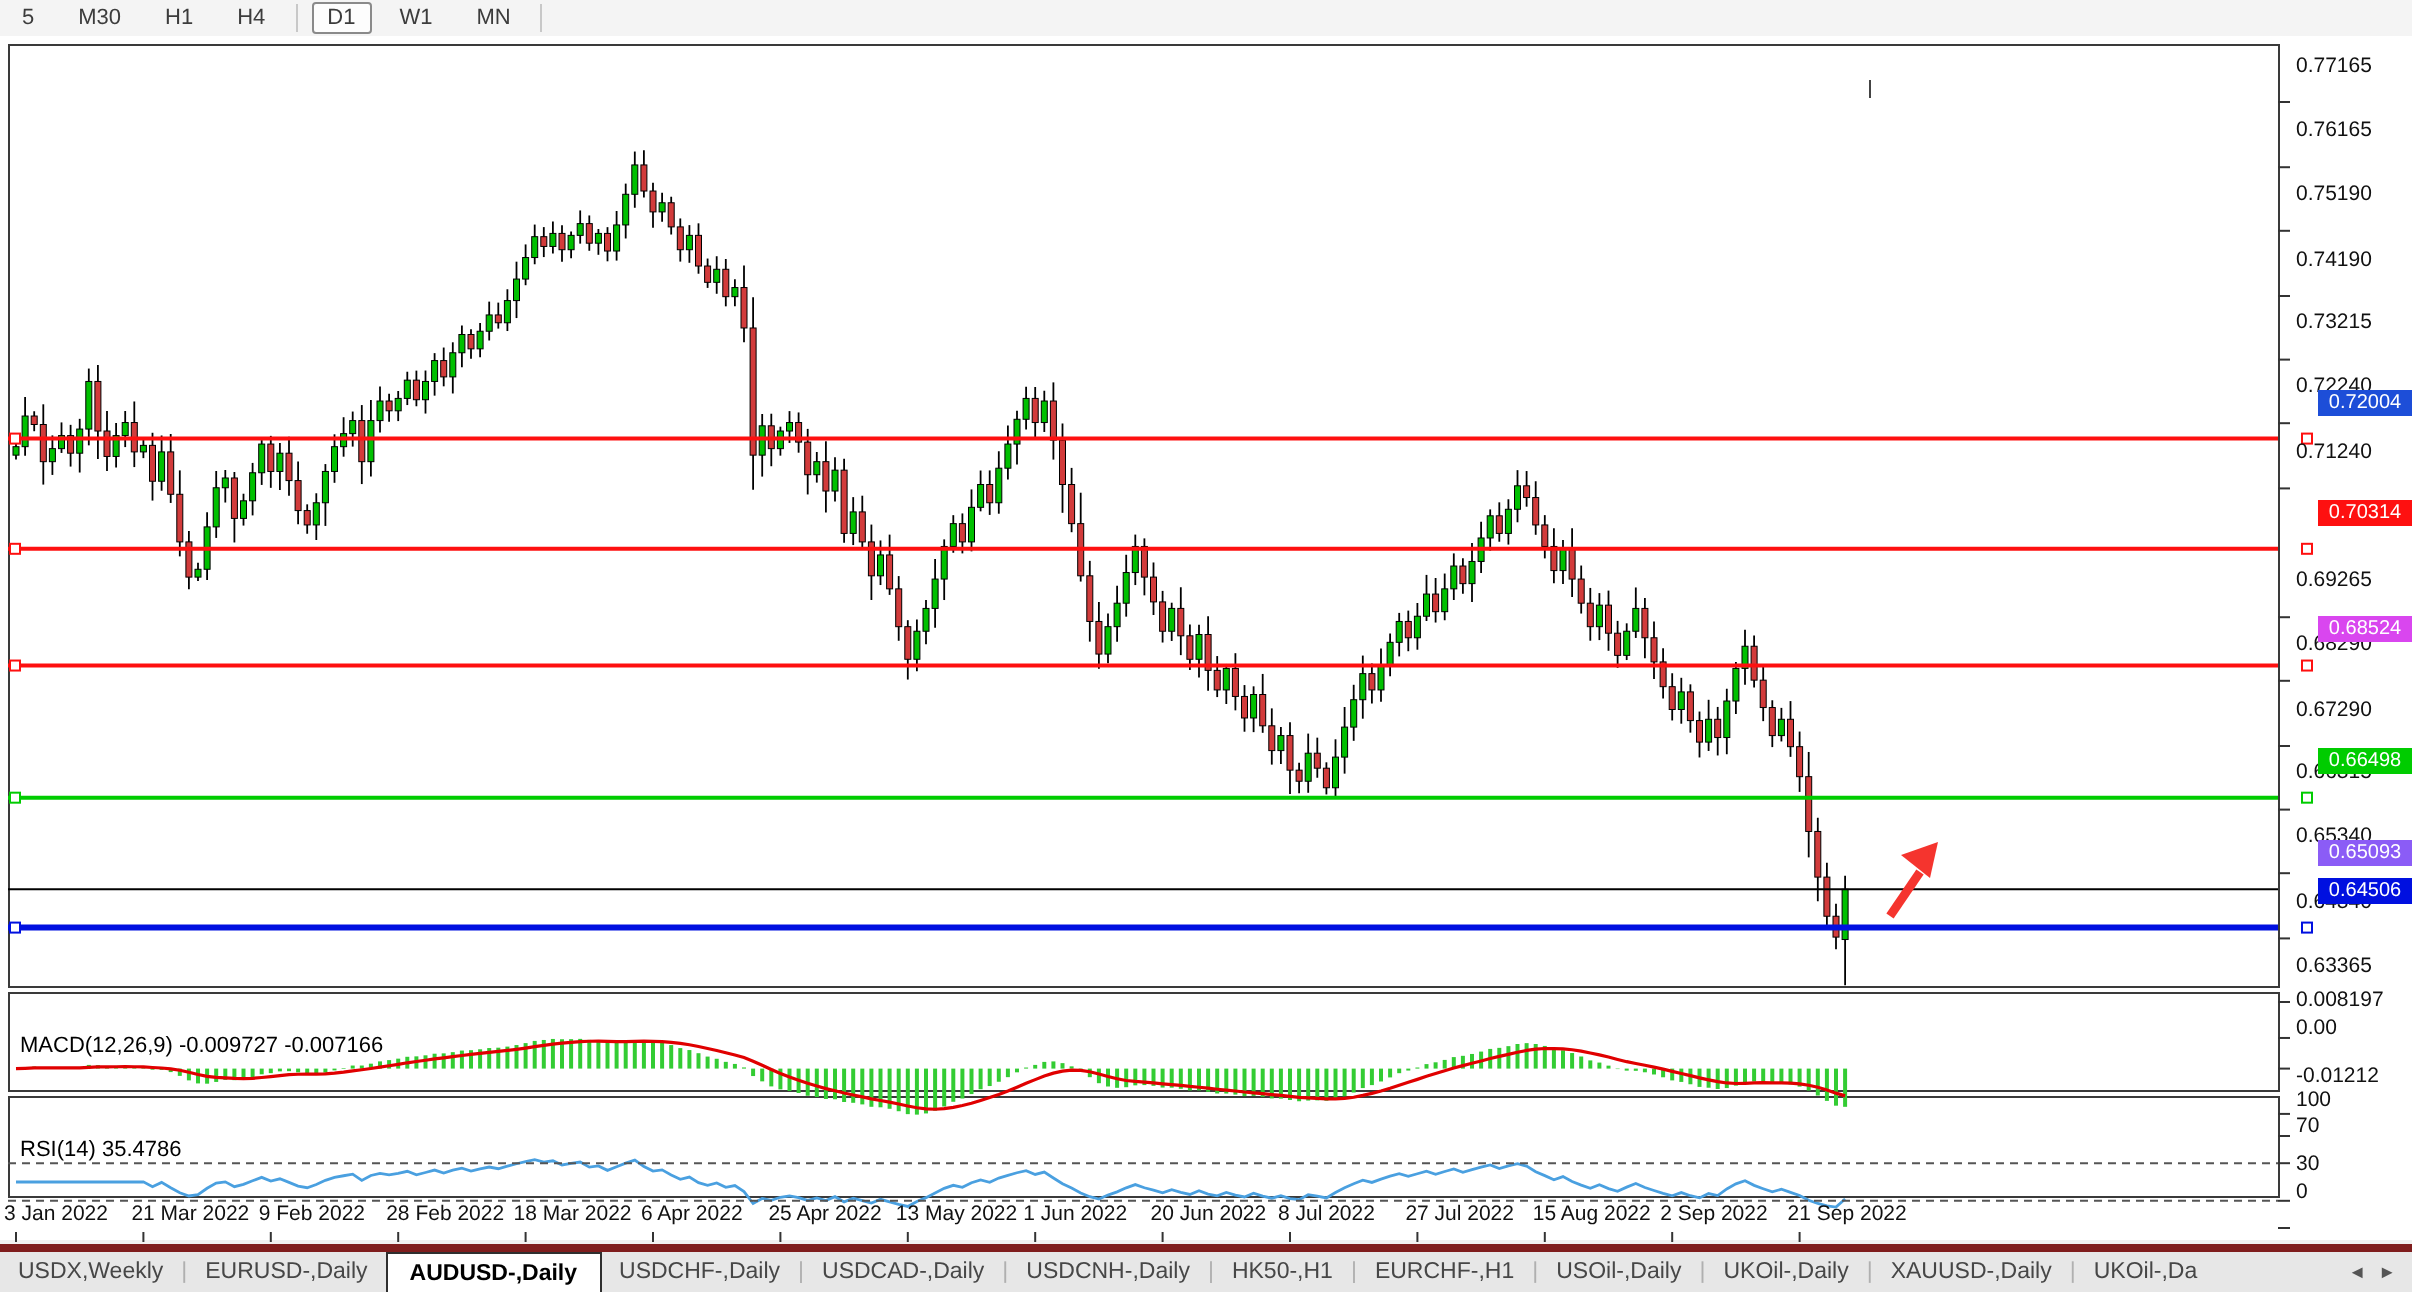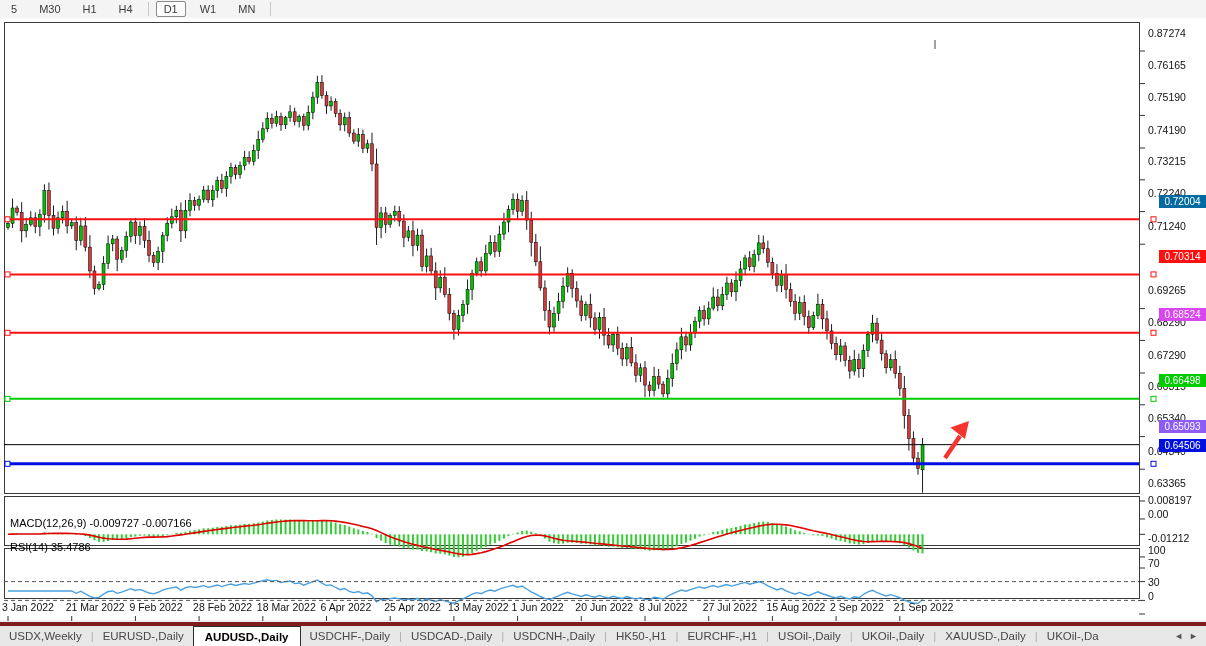--- a/index.html
+++ b/index.html
@@ -733,36 +733,36 @@
         <line x1="581.3" y1="598" x2="581.3" y2="603" stroke="#333" stroke-width="1"></line>
         <line x1="645" y1="598" x2="645" y2="603" stroke="#333" stroke-width="1"></line>
         <line x1="708.6999999999999" y1="598" x2="708.6999999999999" y2="603" stroke="#333" stroke-width="1"></line>
         <line x1="772.4" y1="598" x2="772.4" y2="603" stroke="#333" stroke-width="1"></line>
         <line x1="836.1" y1="598" x2="836.1" y2="603" stroke="#333" stroke-width="1"></line>
         <line x1="899.8" y1="598" x2="899.8" y2="603" stroke="#333" stroke-width="1"></line>
       </svg>
 
 
     <div class="pane-label" style="left:10px;top:499px;">MACD(12,26,9) -0.009727 -0.007166</div>
-    <div class="pane-label" style="left:10px;top:523px;">RSI(14) 35.4786</div>
-  <div class="axis-lbl" style="top:8.5px;">0.87274</div>
+    <div class="pane-label" style="left:10px;top:551px;">RSI(14) 35.4786</div>
+  <div class="axis-lbl" style="top:8.5px;">0.77165</div>
       <div class="axis-lbl" style="top:41.108695652173594px;">0.76165</div>
       <div class="axis-lbl" style="top:72.90217391304331px;">0.75190</div>
       <div class="axis-lbl" style="top:105.51086956521726px;">0.74190</div>
       <div class="axis-lbl" style="top:137.304347826087px;">0.73215</div>
       <div class="axis-lbl" style="top:169.09782608695633px;">0.72240</div>
       <div class="axis-lbl" style="top:201.7065217391303px;">0.71240</div>
       <div class="axis-lbl" style="top:266.108695652174px;">0.69265</div>
       <div class="axis-lbl" style="top:297.90217391304367px;">0.68290</div>
       <div class="axis-lbl" style="top:330.51086956521726px;">0.67290</div>
       <div class="axis-lbl" style="top:362.304347826087px;">0.66315</div>
       <div class="axis-lbl" style="top:394.0978260869567px;">0.65340</div>
       <div class="axis-lbl" style="top:426.70652173913066px;">0.64340</div>
       <div class="axis-lbl" style="top:458.5px;">0.63365</div>
-      <div class="flag" style="top:176.79347826086948px;background:#0369a1;">0.72004</div>
+      <div class="flag" style="top:176.79347826086948px;background:#1d4ed8;">0.72004</div>
       <div class="flag" style="top:231.9021739130435px;background:#fe1010;">0.70314</div>
       <div class="flag" style="top:290.271739130435px;background:#d946ef;">0.68524</div>
       <div class="flag" style="top:356.3369565217392px;background:#00cc00;">0.66498</div>
       <div class="flag" style="top:402.15217391304355px;background:#8b5cf6;">0.65093</div>
       <div class="flag" style="top:421.2934782608698px;background:#0010e0;">0.64506</div>
       <div class="scale-lbl" style="top:476.47850467289715px;">0.008197</div>
       <div class="scale-lbl" style="top:490px;">0.00</div>
       <div class="scale-lbl" style="top:514.4542056074766px;">-0.01212</div>
       <div class="scale-lbl" style="top:525.5px;">100</div>
       <div class="scale-lbl" style="top:539.1px;">70</div>

